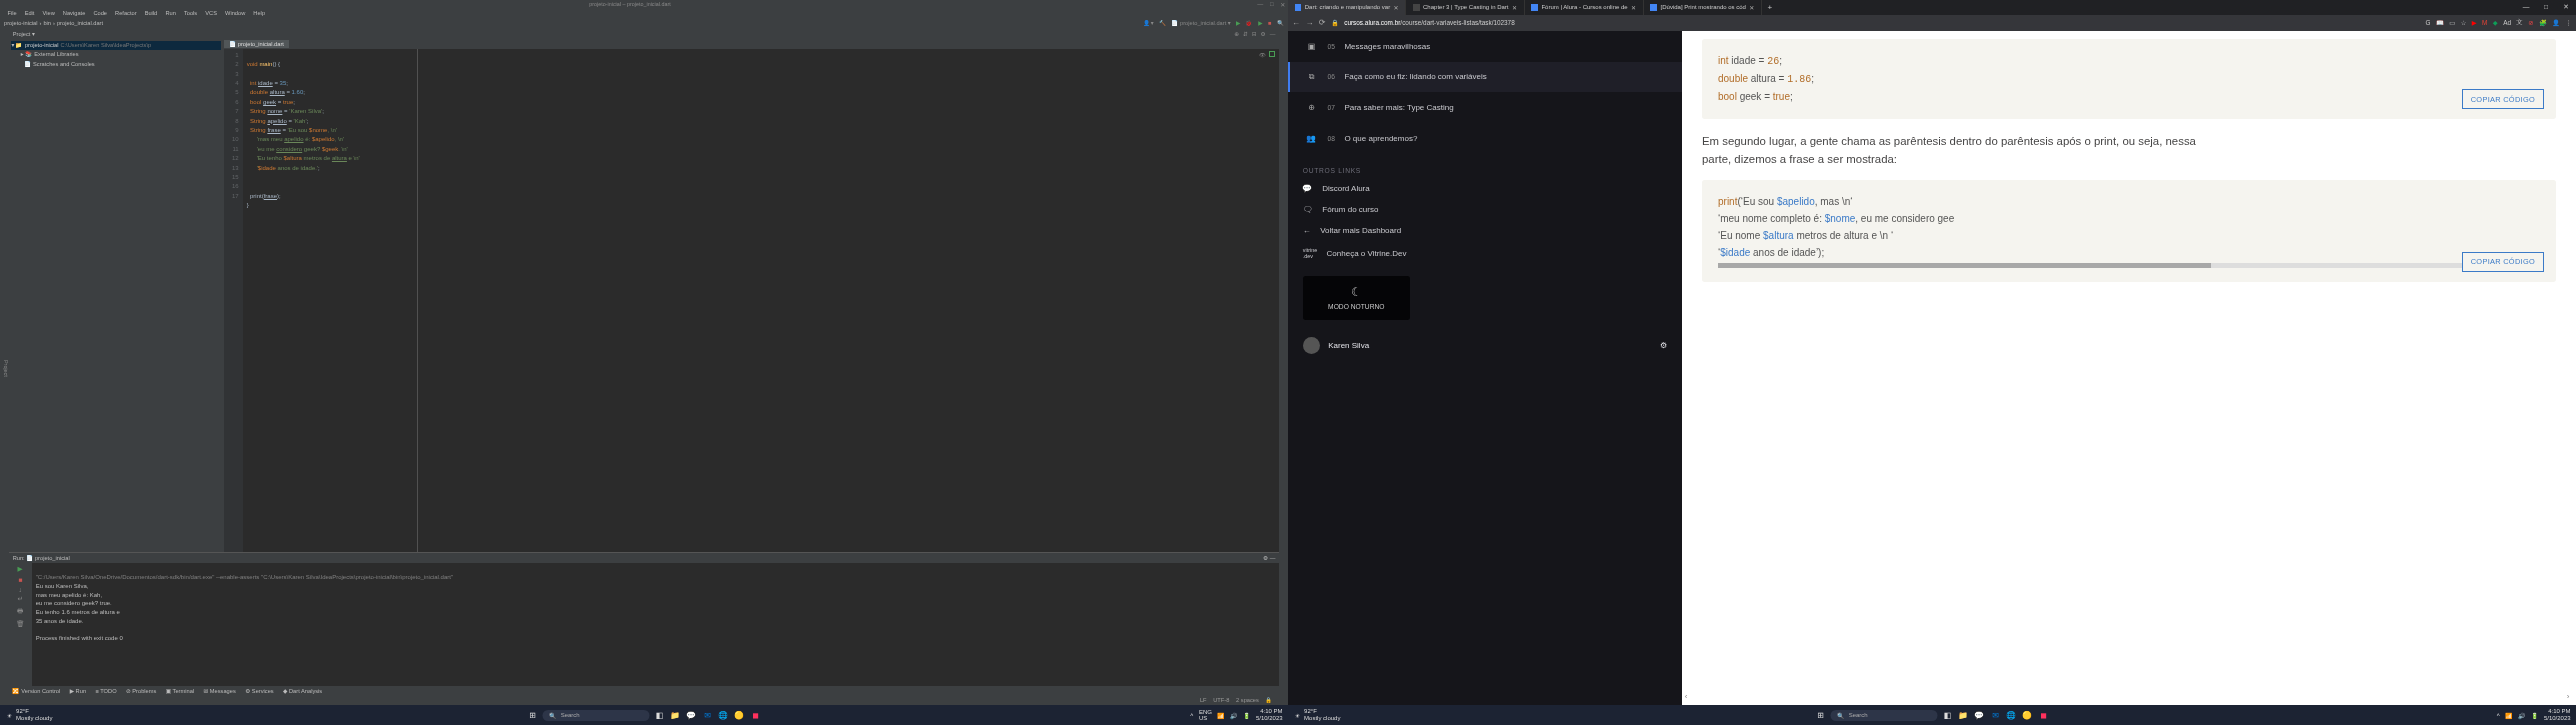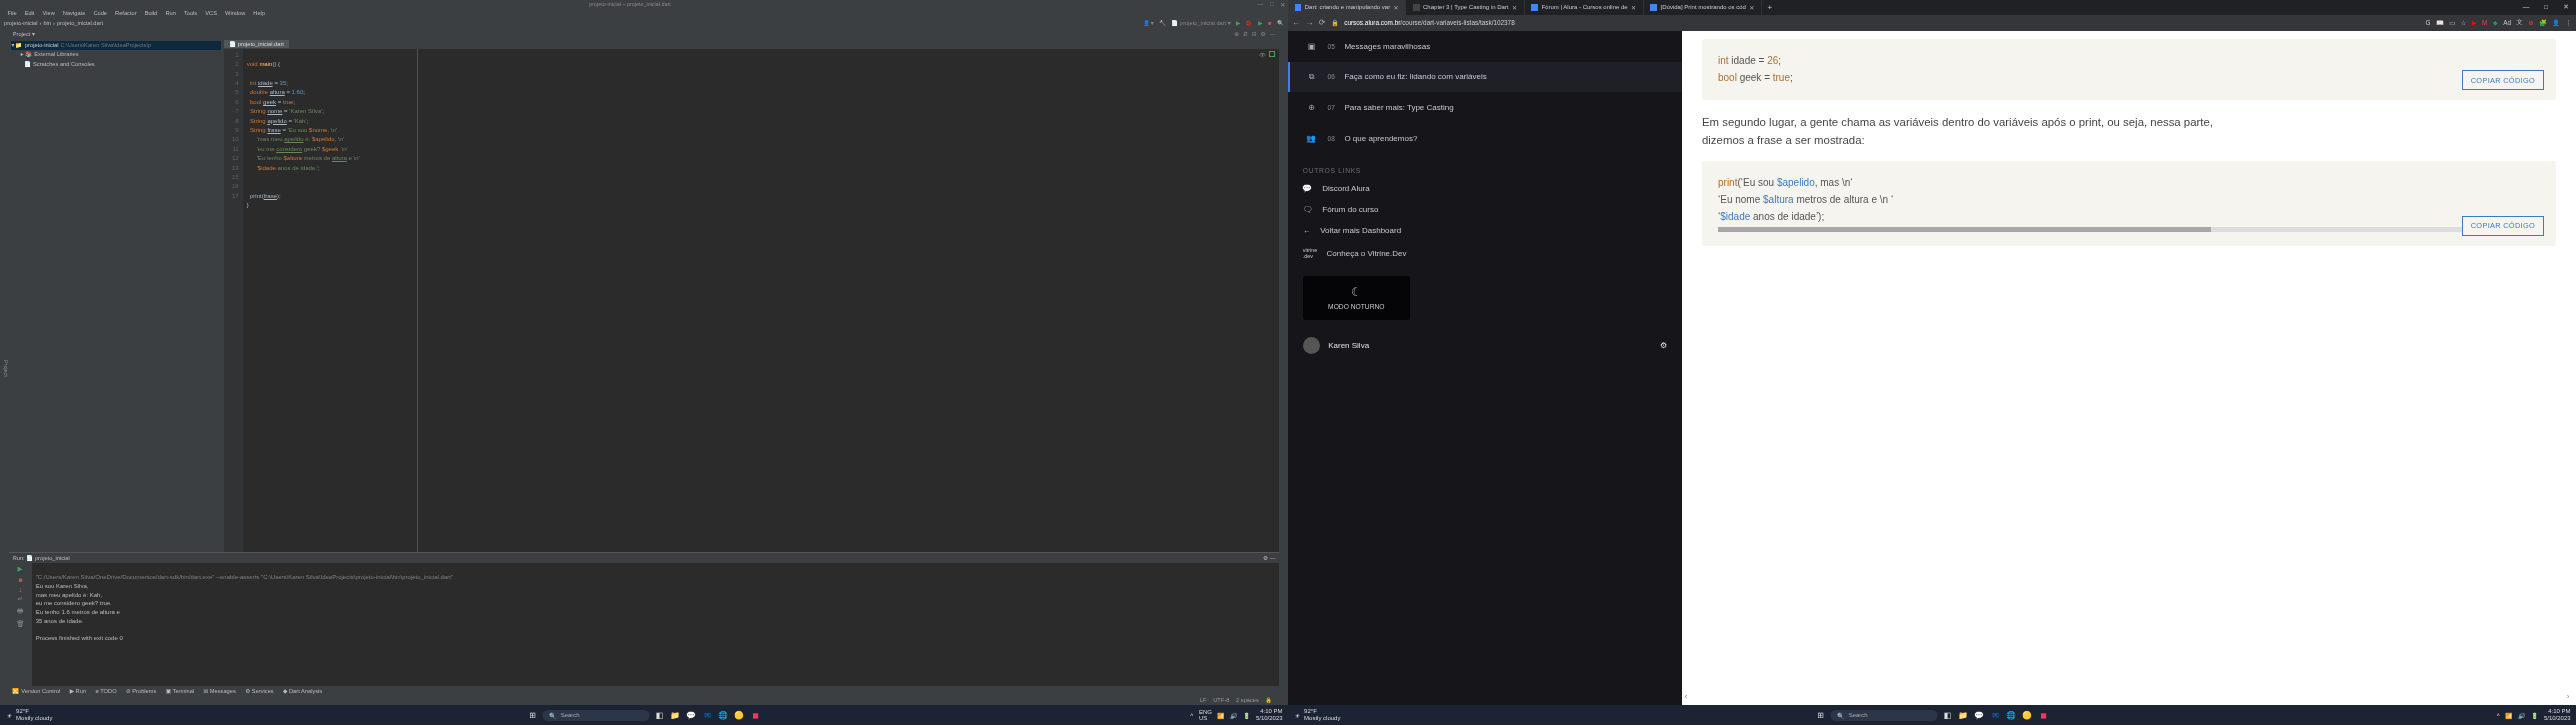--- a/index.html
+++ b/index.html
@@ -99,21 +99,21 @@
 .alura-heading{padding:13.4px 14.8px 4px; color:#6d6d78; font-size:6.7px; letter-spacing:0.7px;}
 .alura-link{display:flex; align-items:center; gap:9.4px; padding:6px 14.8px; color:#c9c9ce;}
 .alura-modo{margin:10.7px 14.8px; width:107px; background:#050507; border-radius:2.7px; padding:9.4px 5.4px; text-align:center; color:#ccc; font-size:6.7px;}
 .alura-modo .moon{font-size:12px; margin-bottom:4px; display:block;}
 .alura-user{display:flex; align-items:center; gap:8px; padding:6.7px 14.8px; color:#e0e0e6;}
 .alura-user .av{width:17.4px;height:17.4px;border-radius:50%;background:#555;}
 
 .alura-main{flex:1; background:#fff; padding:0 20px; overflow:hidden; font-family:Georgia,serif; color:#464545; position:relative;}
 .code-card{background:#f5f4ef; border-radius:2.7px; padding:13.4px 16px; margin:8px 0; font-family:'Consolas',monospace; font-size:10px; line-height:17px; position:relative; overflow:auto;}
 .code-card .kw{color:#b26e2a;}
-.code-card .num{color:#b26e2a;}
+.code-card .num{color:#b26e2a;font-family:Liberation Mono, monospace;}
 .code-card .bool{color:#b26e2a;}
 .code-card .var{color:#3b7ac7;}
 .code-card .txt{color:#555;}
 .copy-btn{position:absolute; right:12px; bottom:9.4px; border:0.7px solid #3b7ac7; color:#3b7ac7; font-size:7.4px; padding:4.7px 8px; font-family:'Segoe UI',sans-serif; letter-spacing:0.3px; background:#f5f4ef;}
 .prose{font-size:11.4px; line-height:17.4px; padding:6.7px 0 4px; max-width:517px;}
 .hscroll{height:5.4px; background:#ddd; margin-top:1.3px; display:flex;}
 .hscroll .thumb{width:60%;height:100%;background:#a8a8a8;}
 .pager{position:absolute; bottom:4px; right:6.7px; color:#888; font-size:8px;}
 .pager-l{position:absolute; bottom:4px; left:2.7px; color:#888; font-size:8px;}
 
@@ -437,28 +437,30 @@
       <div class="alura-user">
         <span class="av"></span>
         <span>Karen Silva</span>
         <span style="margin-left:auto">⚙</span>
       </div>
     </div>
 
     <div class="alura-main">
       <div class="code-card">
 <div><span class="kw">int</span><span class="txt"> idade = </span><span class="num">26</span><span class="txt">;</span></div>
+<div><span class="kw">double</span><span class="txt"> altura = </span><span class="num">1.86</span><span class="txt">;</span></div>
 <div><span class="kw">bool</span><span class="txt"> geek = </span><span class="bool">true</span><span class="txt">;</span></div>
         <button class="copy-btn">COPIAR CÓDIGO</button>
       </div>
 
-      <p class="prose">Em segundo lugar, a gente chama as variáveis dentro do variáveis após o print, ou seja, nessa parte, dizemos a frase a ser mostrada:</p>
+      <p class="prose">Em segundo lugar, a gente chama as parêntesis dentro do parêntesis após o print, ou seja, nessa parte, dizemos a frase a ser mostrada:</p>
 
       <div class="code-card">
 <div><span class="kw">print</span><span class="txt">(‘Eu sou </span><span class="var">$apelido</span><span class="txt">, mas \n‘</span></div>
+<div><span class="txt">‘meu nome completo é: </span><span class="var">$nome</span><span class="txt">, eu me considero gee</span></div>
 <div><span class="txt">‘Eu nome </span><span class="var">$altura</span><span class="txt"> metros de altura e \n ‘</span></div>
 <div><span class="txt">‘</span><span class="var">$idade</span><span class="txt"> anos de idade’);</span></div>
         <button class="copy-btn">COPIAR CÓDIGO</button>
         <div class="hscroll">
             <div class="thumb"></div>
           </div>
       </div>
       <span class="pager-l">‹</span>
       <span class="pager">›</span>
     </div>

